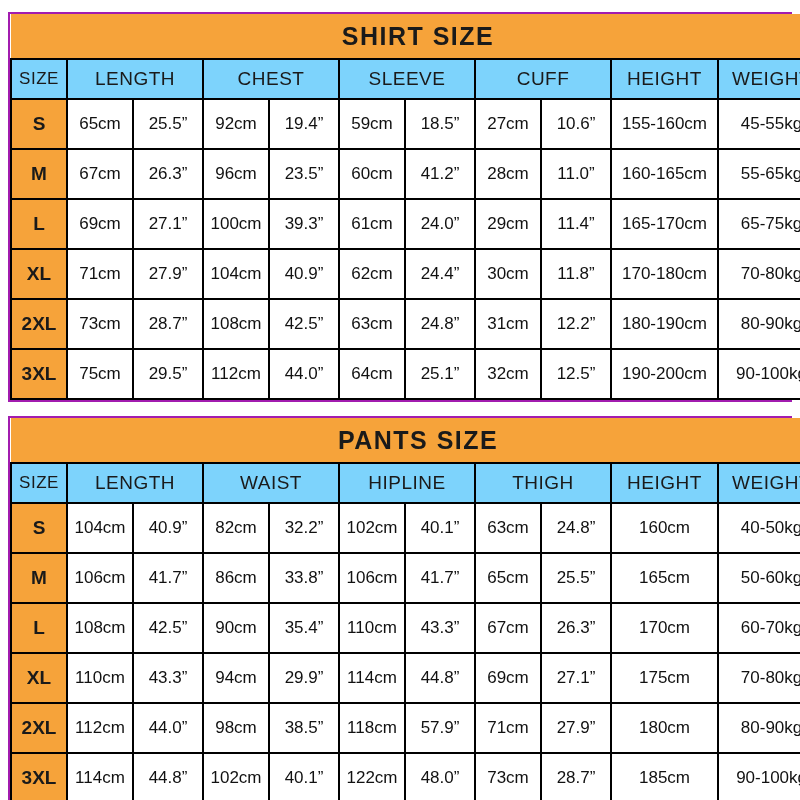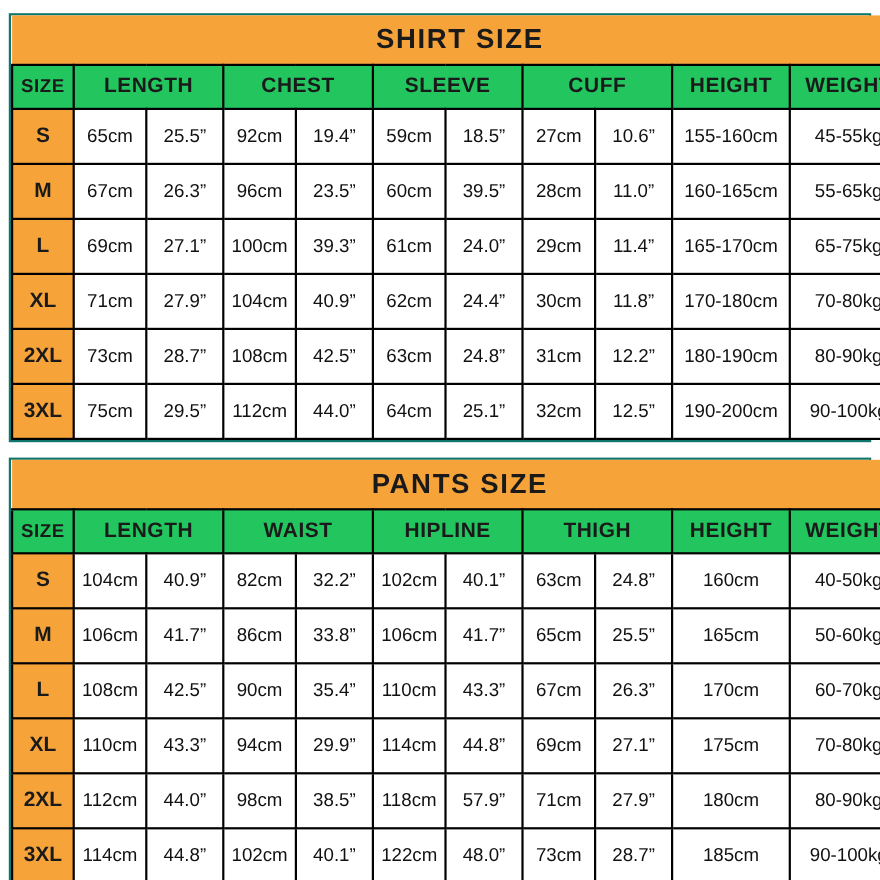--- a/index.html
+++ b/index.html
@@ -13,21 +13,21 @@
   body {
     display: flex;
     flex-direction: column;
     justify-content: flex-start;
     padding: 12px 4px 0 4px;
     box-sizing: border-box;
   }
   .table-block {
     width: 784px;
     margin: 0 auto 14px auto;
-    border: 2px solid #0f766e;
+    border: 2px solid #a21caf;
     box-sizing: border-box;
   }
   table {
     border-collapse: collapse;
     width: 100%;
     table-layout: fixed;
   }
   td, th {
     border: 2px solid #000;
     text-align: center;
@@ -39,23 +39,23 @@
     font-size: 25px;
     font-weight: bold;
     letter-spacing: 1.5px;
     color: #1a1a1a;
     height: 42px;
     border-top: none;
     border-left: none;
     border-right: none;
   }
   .hdr {
-    background: #22c55e;
+    background: #7dd3fc;
     font-size: 19px;
-    font-weight: bold;
+    font-weight: normal;
     color: #1a1a1a;
     height: 36px;
     letter-spacing: 0.5px;
   }
   .hdr-size {
     font-size: 17px;
   }
   .size-cell {
     background: #f6a33a;
     font-size: 19px;
@@ -117,21 +117,21 @@
         <td class="data-cell">155-160cm</td>
         <td class="data-cell">45-55kg</td>
       </tr>
       <tr>
         <td class="size-cell">M</td>
         <td class="data-cell">67cm</td>
         <td class="data-cell">26.3”</td>
         <td class="data-cell">96cm</td>
         <td class="data-cell">23.5”</td>
         <td class="data-cell">60cm</td>
-        <td class="data-cell">39.5”</td>
+        <td class="data-cell">41.2”</td>
         <td class="data-cell">28cm</td>
         <td class="data-cell">11.0”</td>
         <td class="data-cell">160-165cm</td>
         <td class="data-cell">55-65kg</td>
       </tr>
       <tr>
         <td class="size-cell">L</td>
         <td class="data-cell">69cm</td>
         <td class="data-cell">27.1”</td>
         <td class="data-cell">100cm</td>

